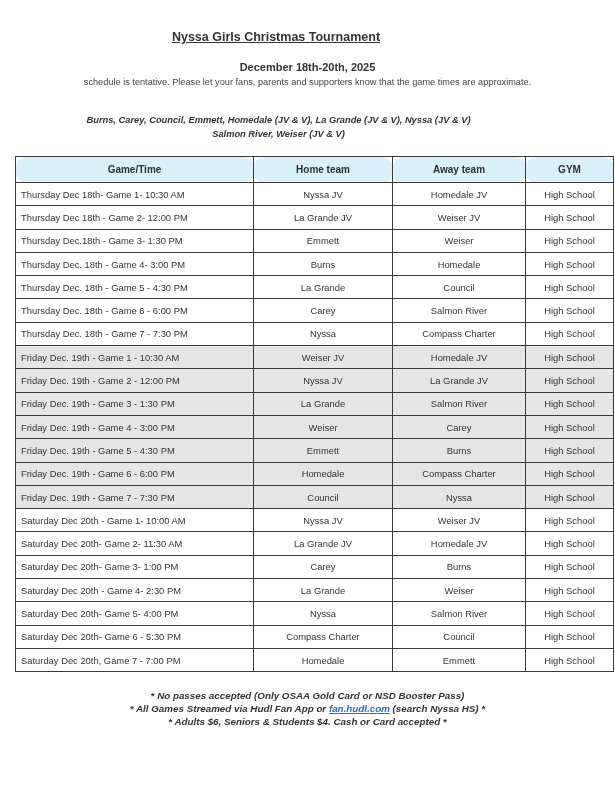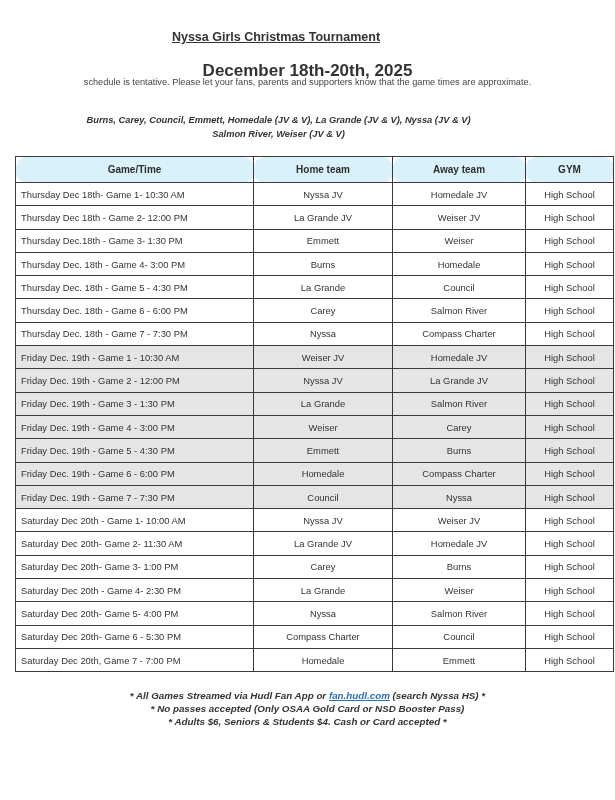--- a/index.html
+++ b/index.html
@@ -25,21 +25,21 @@
       font-weight: bold;
       text-decoration: underline;
       color: #333;
     }
     .doc-dates {
       position: absolute;
       top: 61px;
       left: 0;
       width: 615px;
       text-align: center;
-      font-size: 17px;
+      font-size: 11px;
       font-weight: bold;
       color: #333;
     }
     .doc-notice {
       position: absolute;
       top: 76px;
       left: 60px;
       width: 495px;
       text-align: center;
       font-size: 9.2px;
@@ -268,18 +268,18 @@
       <tr>
         <td class="col-game">Saturday Dec 20th, Game 7 - 7:00 PM</td>
         <td class="col-home">Homedale</td>
         <td class="col-away">Emmett</td>
         <td class="col-gym">High School</td>
       </tr>
     </tbody>
 </table>
 
 <div class="footer-notes">
+  <div>* No passes accepted (Only OSAA Gold Card or NSD Booster Pass)</div>
   <div>
     <span>* All Games Streamed via Hudl Fan App or </span><span class="footer-link">fan.hudl.com</span><span> (search Nyssa HS) *</span>
   </div>
-  <div>* No passes accepted (Only OSAA Gold Card or NSD Booster Pass)</div>
   <div>* Adults $6, Seniors &amp; Students $4. Cash or Card accepted *</div>
 </div>
 
 </body></html>

